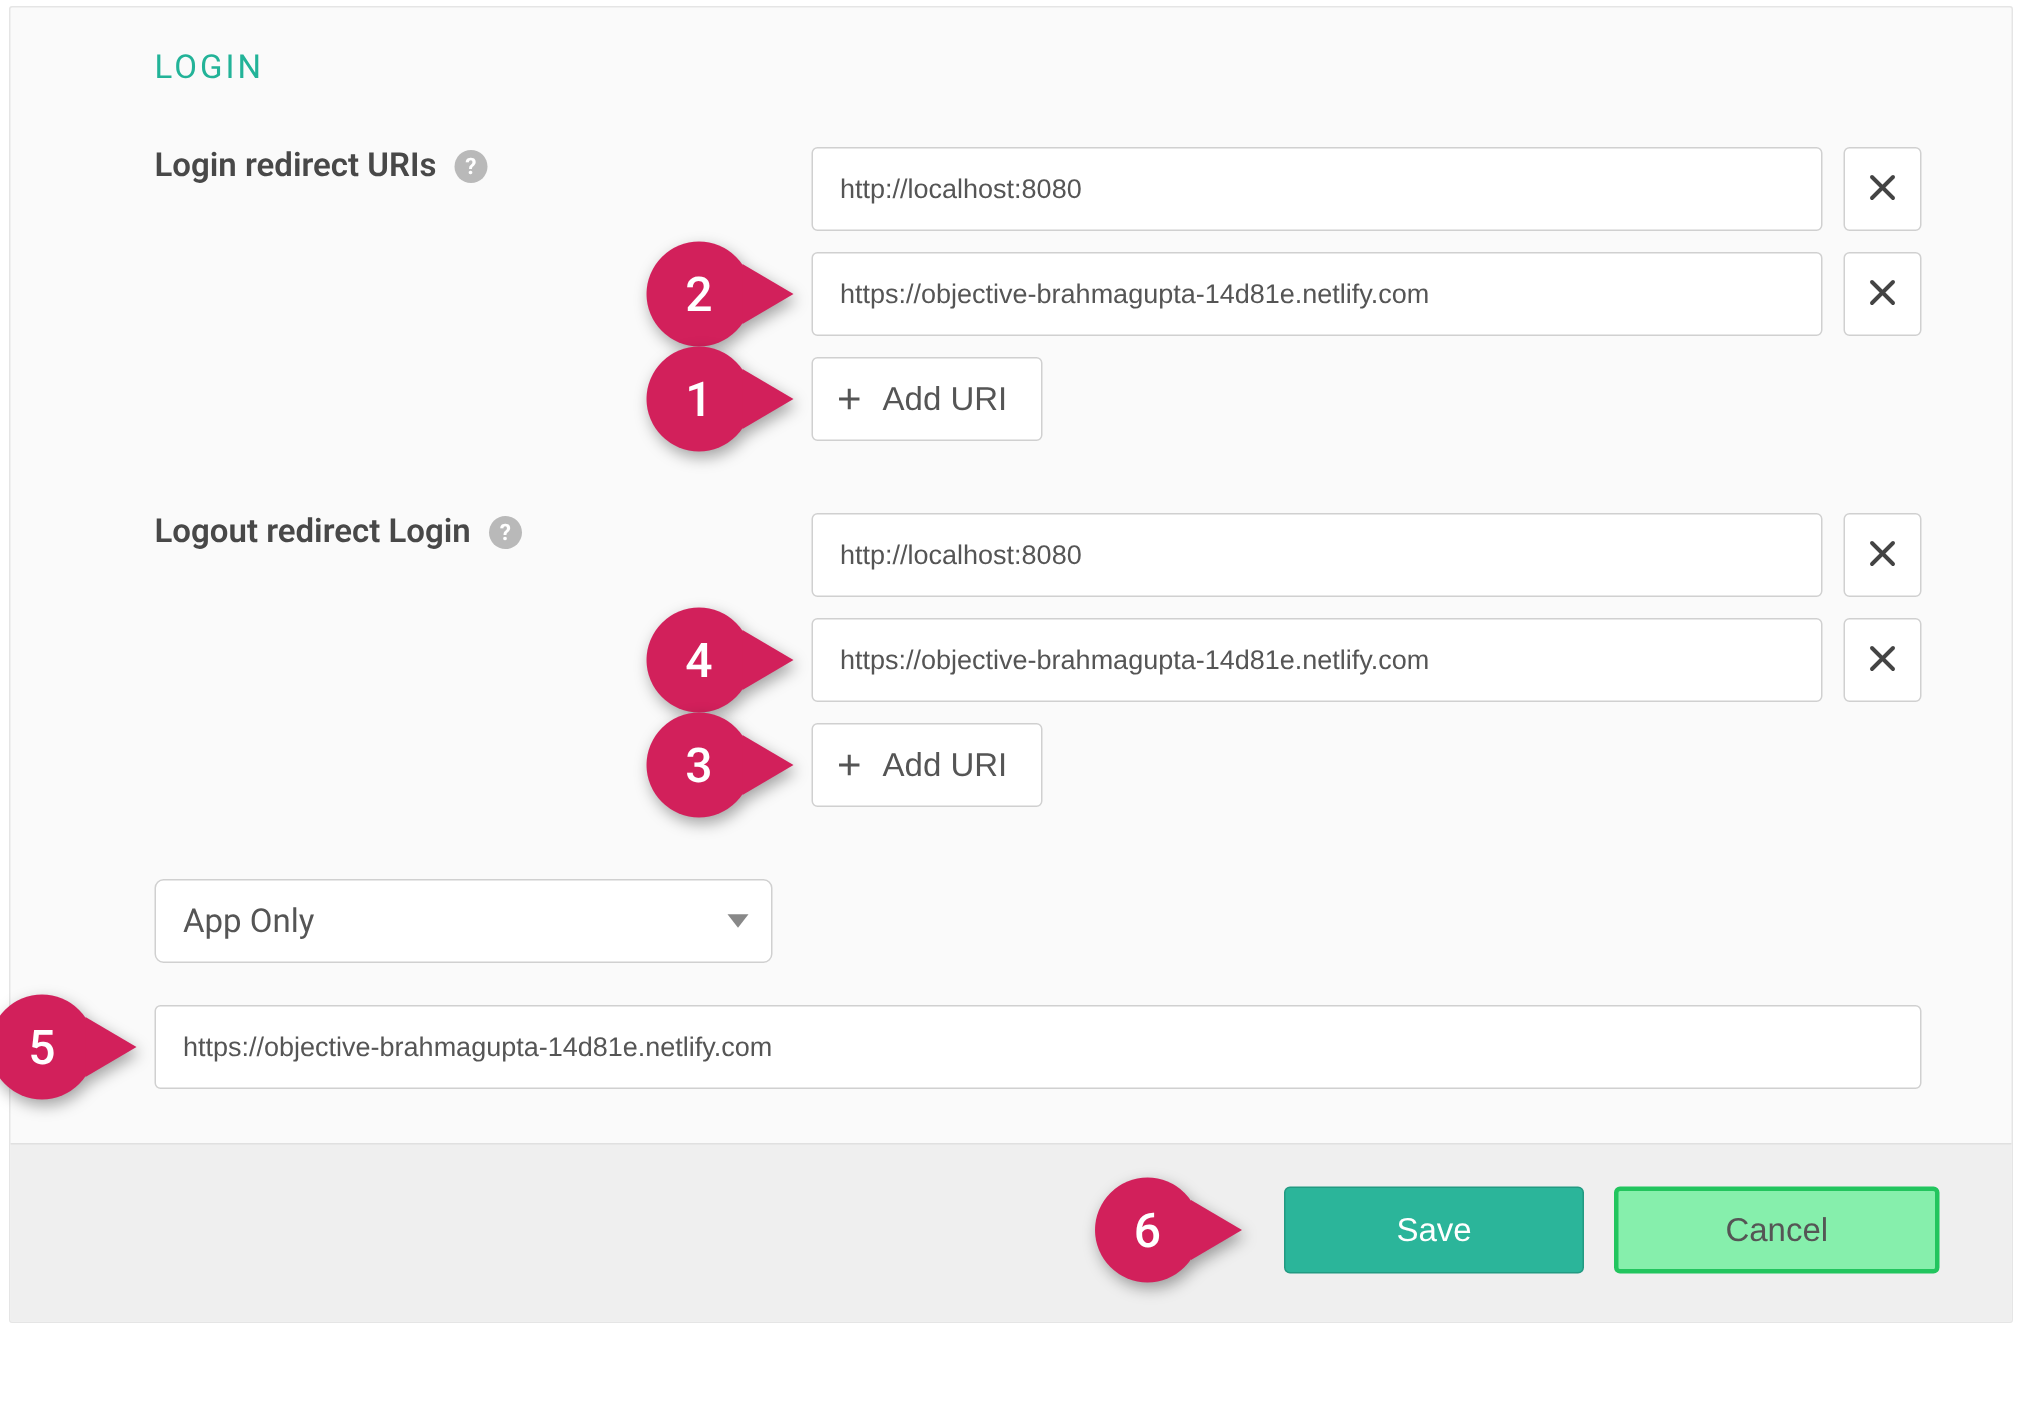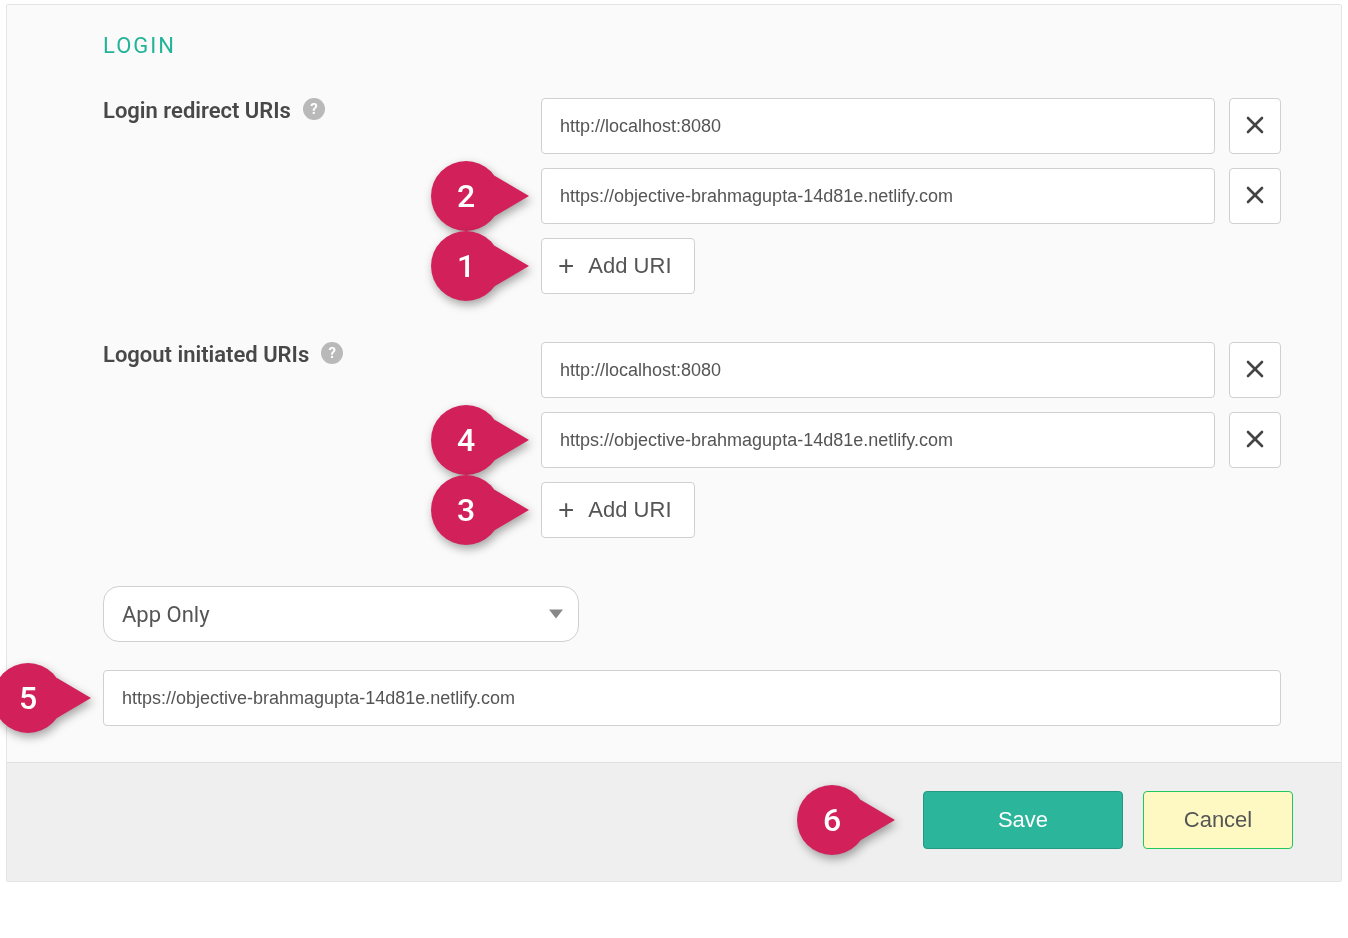--- a/index.html
+++ b/index.html
@@ -25,21 +25,21 @@
       margin-bottom: 40px;
     }
     .field-row {
       display: flex;
       align-items: flex-start;
     }
     .field-label-col {
       width: 438px;
       flex: 0 0 438px;
       display: flex;
-      align-items: flex-start;
+      align-items: center;
       gap: 12px;
       position: relative;
     }
     .field-label {
       color: #484848;
       font-size: 22px;
       font-weight: 600;
     }
     .help-chip {
       width: 22px; height: 22px;
@@ -102,23 +102,23 @@
       color: #555;
       line-height: 1;
     }
 
     .select-wrap {
       position: relative;
       display: inline-block;
     }
     .select-look {
       height: 56px;
-      width: 476px;
+      width: 412px;
       border: 1px solid #d0d0d0;
-      border-radius: 16px;
+      border-radius: 6px;
       background: #fff;
       font-size: 22px;
       color: #555;
       padding: 0 48px 0 18px;
       display: flex;
       align-items: center;
       cursor: pointer;
     }
     .select-caret {
       position: absolute;
@@ -155,24 +155,24 @@
       align-items: center;
       justify-content: center;
     }
     .btn-primary {
       background: #2bb59a;
       color: #fff;
       border: 1px solid #229a82;
       width: 200px;
     }
     .btn-secondary {
-      background: #fef9c3;
-      color: #555;
-      border: 1px solid #22c55e;
-      width: 150px;
+      background: #86efac;
+      color: #555;
+      border: 3px solid #22c55e;
+      width: 217px;
     }
 
     
     .marker {
       position: absolute;
       width: 70px; height: 70px;
       background: #d2205b;
       border-radius: 50%;
       color: #fff;
       font-size: 32px;
@@ -256,21 +256,21 @@
             <span>Add URI</span>
           </button>
         </div>
       </div>
     </div>
 
     <div class="gap-xl"></div>
 
     <div class="field-row">
       <div class="field-label-col">
-        <span class="field-label">Logout initiated URIs</span>
+        <span class="field-label">Logout redirect Login</span>
         <span class="help-chip">?</span>
       </div>
       <div class="field-value-col">
         <div class="uri-row">
           <input class="txt-input" value="http://localhost:8080" style="">
           <button class="rm-btn">
             <span>
               <svg viewBox="0 0 20 20">
                   <line x1="3" y1="3" x2="17" y2="17"></line>
                   <line x1="17" y1="3" x2="3" y2="17"></line>

